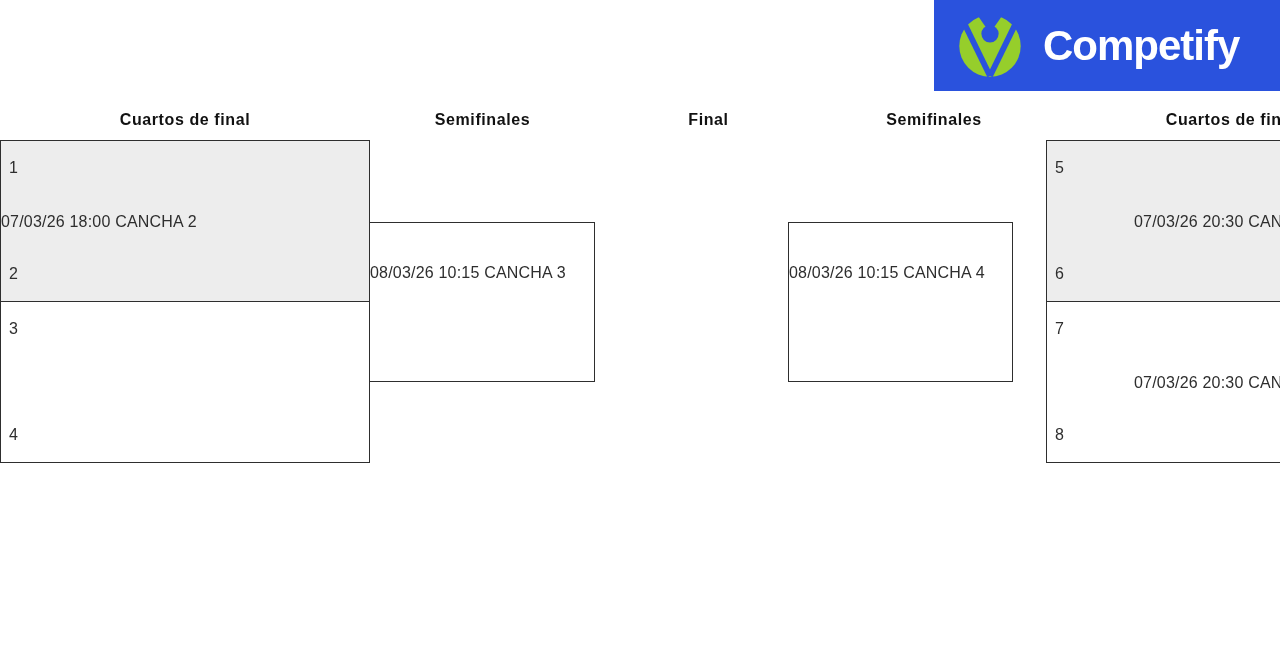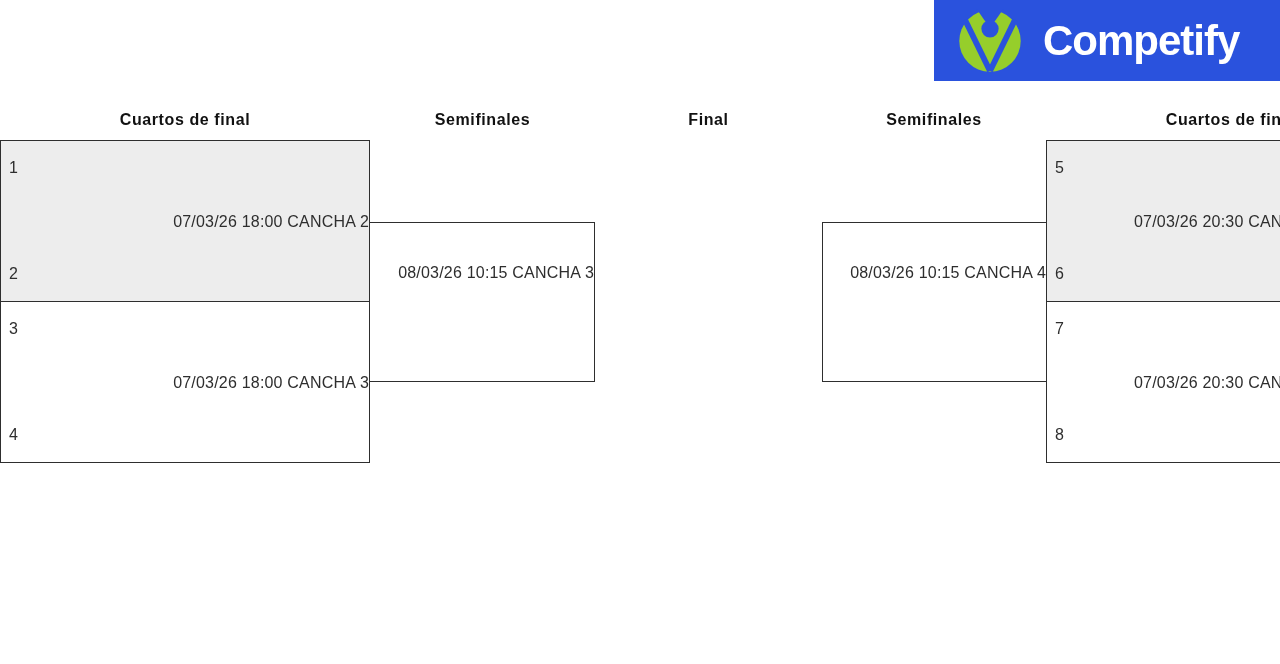--- a/index.html
+++ b/index.html
@@ -27,21 +27,21 @@
     color: #111;
     letter-spacing: -0.2px;
     white-space: nowrap;
   }
 
   .logo {
     position: absolute;
     left: 934px;
     top: 0;
     width: 346px;
-    height: 81px;
+    height: 91px;
     background: #2a52dd;
     display: flex;
     align-items: center;
   }
   .logo-icon {
     width: 64px;
     height: 64px;
     margin-left: 24px;
     flex: 0 0 auto;
   }
@@ -90,21 +90,21 @@
     padding-left: 8px;
     line-height: 18px;
   }
   .sched {
     font-size: 16px;
     color: #2e2e2e;
     letter-spacing: 0.2px;
     line-height: 19px;
     white-space: nowrap;
   }
-  .sched-center { text-align: right; }
+  .sched-center { text-align: left; }
   .sched-leftpad { text-align: left; padding-left: 87px; }
 
   .sf-box {
     width: 226px;
     height: 160px;
     background: #ffffff;
     padding-top: 40px;
   }
 
   .final-slot {
@@ -139,30 +139,29 @@
   <div class="rh" style="left:1046px; width:370px;">Cuartos de final</div>
 
   <div class="box qf-box shaded" style="left:0; top:140px;">
     <div class="seed">1</div>
     <div class="sched sched-center">07/03/26 18:00 CANCHA 2</div>
     <div class="seed">2</div>
   </div>
 
   <div class="box qf-box plain" style="left:0; top:301px;">
     <div class="seed">3</div>
-    <div class="sched sched-center">07/03/26 18:00 CANCHA 3</div>
     <div class="seed">4</div>
   </div>
 
   <div class="box sf-box" style="left:369px; top:222px;">
     <div class="sched sched-center">08/03/26 10:15 CANCHA 3</div>
   </div>
 
 
-  <div class="box sf-box" style="left:822px; top:222px; width:225px;">
+  <div class="box sf-box" style="left:788px; top:222px; width:225px;">
     <div class="sched sched-center">08/03/26 10:15 CANCHA 4</div>
   </div>
 
   <div class="box qf-box shaded" style="left:1046px; top:140px;">
     <div class="seed">5</div>
     <div class="sched sched-leftpad">07/03/26 20:30 CAN</div>
     <div class="seed">6</div>
   </div>
 
   <div class="box qf-box plain" style="left:1046px; top:301px;">

